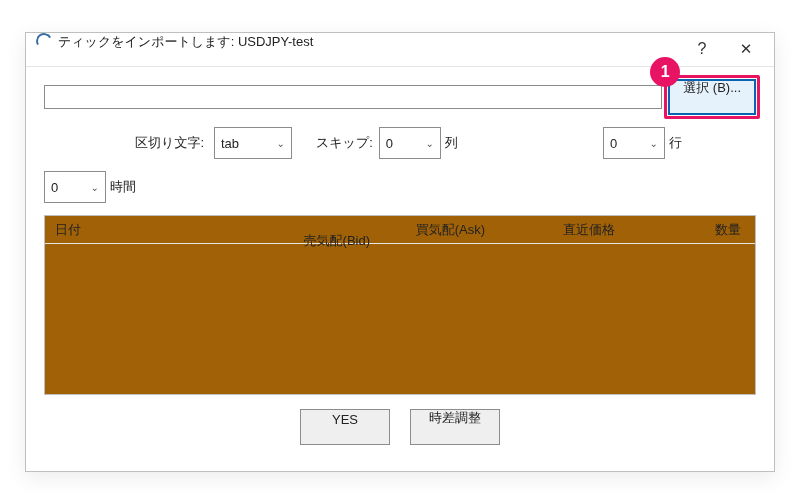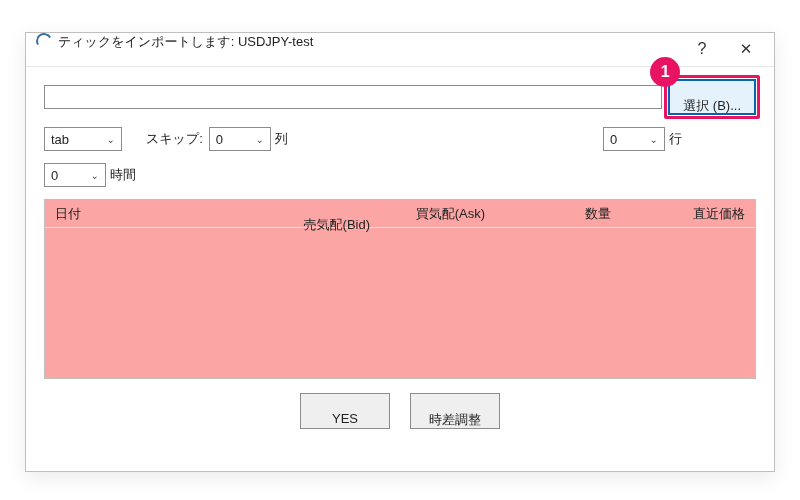--- a/index.html
+++ b/index.html
@@ -62,35 +62,35 @@
     height: 24px;
     border: 1px solid #8c8c8c;
     background: #fff;
     padding: 2px 4px;
     font: inherit;
   }
   .select {
     display:inline-flex;
     align-items:center;
     justify-content: space-between;
-    height:24px;
+    height:32px;
     border:1px solid #8c8c8c;
     background:#fff;
     padding: 0 6px;
     font:inherit;
     min-width:60px;
   }
   .select .caret {
     margin-left:10px;
     font-size:10px;
     color:#555;
   }
   .btn {
     display:inline-flex;
-    align-items:flex-start;
+    align-items:flex-end;
     justify-content:center;
     height:25px;
     min-width:72px;
     border:1px solid #8c8c8c;
     background:#efefef;
     font:inherit;
     padding: 17px 14px;
   }
   .btn.select-file {
     border:1px solid #0a63b0;
@@ -117,21 +117,21 @@
     border-radius:50%;
     display:flex; align-items:center; justify-content:center;
     font-size:16px; font-weight:600;
     pointer-events:none;
   }
   .inline-label { margin: 0 8px 0 4px; }
   .grid-box {
     margin-top: 4px;
     border:1px solid #bfbfbf;
     height: 180px;
-    background:#fca5a5;
+    background:#a16207;
   }
   .grid-header {
     display:flex;
     height:28px;
     align-items:center;
     border-bottom:1px solid #e5e5e5;
     padding: 0 10px;
   }
   .gh { flex:0 0 auto; }
   .gh.date  { width:200px; text-align:left; }
@@ -176,20 +176,21 @@
             <span>選択 (B)...</span>
           </div>
         <div class="red-box"></div>
         <div class="badge">
             <span>1</span>
           </div>
       </div>
     </div>
 
     <div class="row">
+      <div class="label">区切り文字:</div>
       <div class="select" style="min-width:78px">
         <span>tab</span>
         <span class="caret">⌄</span>
       </div>
       <span class="gap"></span>
       <span>スキップ:</span>
       <span style="width:6px"></span>
       <div class="select" style="min-width:62px">
         <span>0</span>
         <span class="caret">⌄</span>
@@ -210,22 +211,22 @@
         <span class="caret">⌄</span>
       </div>
       <span class="inline-label">時間</span>
     </div>
 
     <div class="grid-box">
       <div class="grid-header">
         <div class="gh date">日付</div>
         <div class="gh bid">売気配(Bid)</div>
         <div class="gh ask">買気配(Ask)</div>
+        <div class="gh last">直近価格</div>
         <div class="gh vol">数量</div>
-        <div class="gh last">直近価格</div>
       </div>
     </div>
 
     <div class="footer">
       <div class="btn">
           <span>YES</span>
         </div>
       <div class="btn">
           <span>時差調整</span>
         </div>

